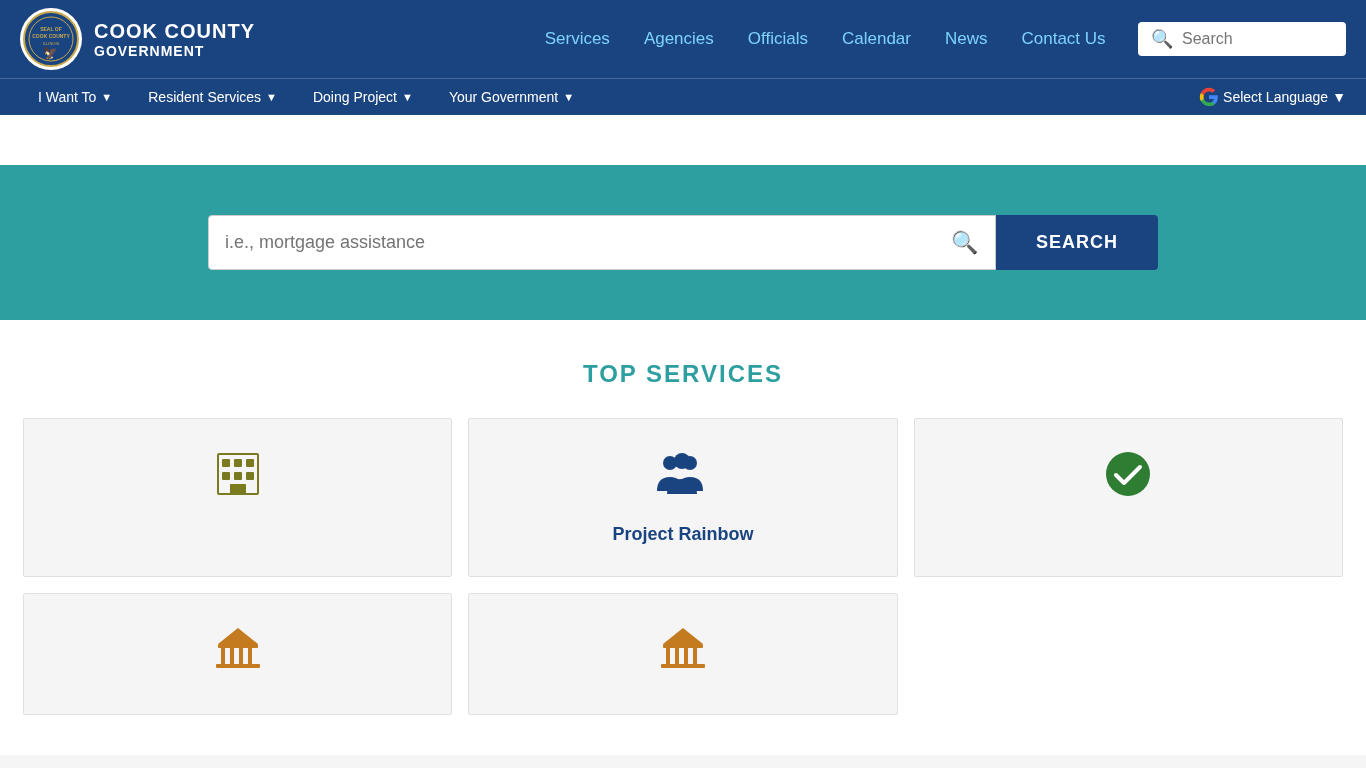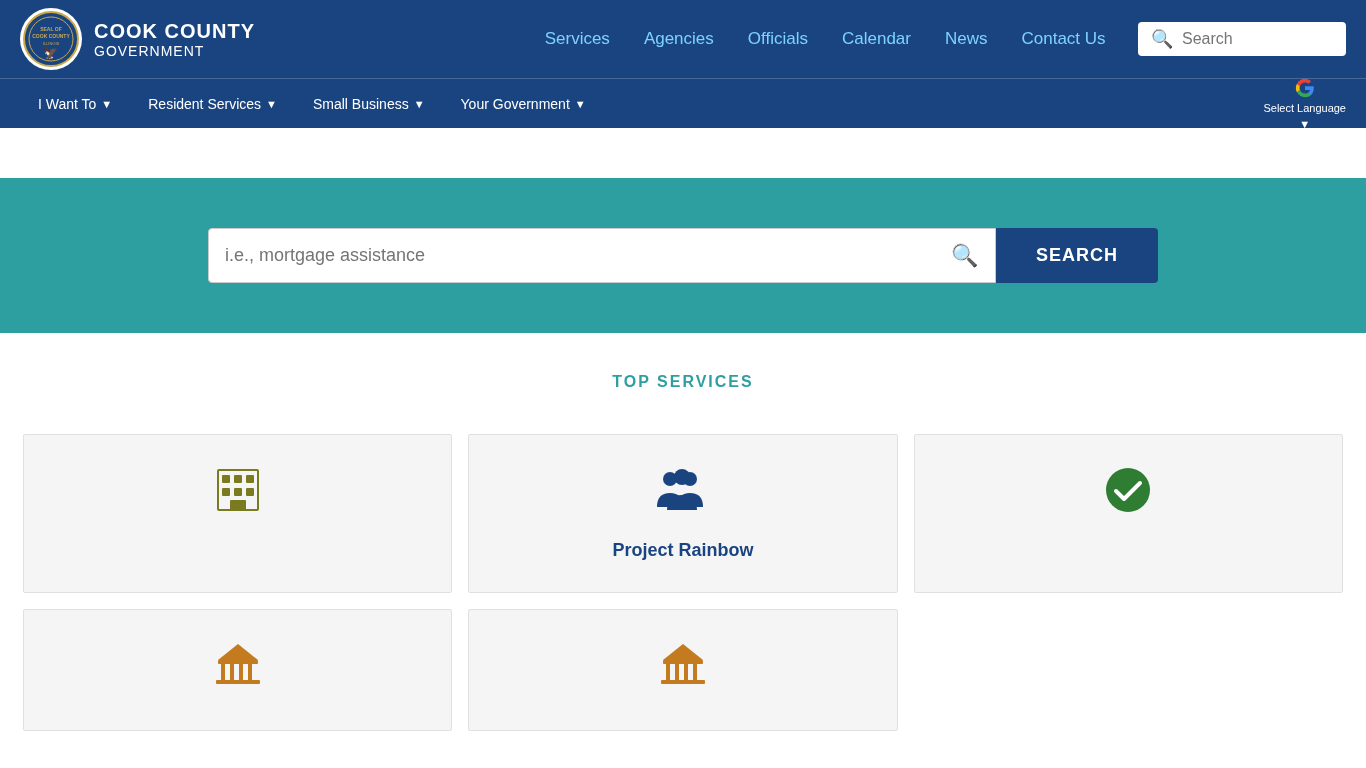--- a/index.html
+++ b/index.html
@@ -33,21 +33,21 @@
     }
     .logo-circle svg {
       width: 56px;
       height: 56px;
     }
     .logo-text {
       color: #fff;
       line-height: 1.2;
     }
     .logo-text .cook { font-size: 20px; font-weight: 700; letter-spacing: 1px; }
-    .logo-text .govt { font-size: 14px; font-weight: 400; letter-spacing: 1px; }
+    .logo-text .govt { font-size: 14px; font-weight: 700; letter-spacing: 1px; }
     .main-nav {
       display: flex;
       align-items: center;
       gap: 10px;
       margin-right: 20px;
     }
     .main-nav a {
       color: #7dd3fc;
       text-decoration: none;
       font-size: 17px;
@@ -76,21 +76,21 @@
       font-size: 18px;
     }
 
     
     .secondary-nav {
       background: #1a4480;
       border-top: 1px solid rgba(255,255,255,0.2);
       display: flex;
       align-items: center;
       padding: 0 20px;
-      height: 50px;
+      height: 37px;
     }
     .secondary-nav-items {
       display: flex;
       align-items: center;
       gap: 0;
     }
     .secondary-nav-items a {
       color: #fff;
       text-decoration: none;
       font-size: 14px;
@@ -100,23 +100,22 @@
       gap: 5px;
       white-space: nowrap;
     }
     .chevron { font-size: 11px; }
     .lang-area {
       margin-left: auto;
       display: flex;
       align-items: center;
       gap: 4px;
       color: #fff;
-      font-size: 11px;
+      font-size: 14px;
       cursor: pointer;
-      flex-direction: column;
     }
     .google-g {
       width: 20px;
       height: 20px;
     }
 
     
     .spacer { background: #fff; height: 50px; }
 
     
@@ -172,24 +171,24 @@
     }
 
     
     .top-services {
       background: #fff;
       padding: 40px 20px;
       text-align: center;
     }
     .top-services h2 {
       color: #2e9fa0;
-      font-size: 16px;
+      font-size: 24px;
       font-weight: 700;
       letter-spacing: 2px;
-      margin-bottom: 43px;
+      margin-bottom: 30px;
     }
     .services-grid {
       display: grid;
       grid-template-columns: repeat(3, 1fr);
       gap: 16px;
       max-width: 1320px;
       margin: 0 auto;
     }
     .service-card {
       background: #f5f5f5;
@@ -257,21 +256,21 @@
   <div class="secondary-nav-items">
     <a href="#">
       <span>I Want To</span>
       <span class="chevron">▼</span>
     </a>
     <a href="#">
       <span>Resident Services</span>
       <span class="chevron">▼</span>
     </a>
     <a href="#">
-      <span>Small Business</span>
+      <span>Doing Project</span>
       <span class="chevron">▼</span>
     </a>
     <a href="#">
       <span>Your Government</span>
       <span class="chevron">▼</span>
     </a>
   </div>
   <div class="lang-area">
 
     <svg class="google-g" viewBox="0 0 24 24">

